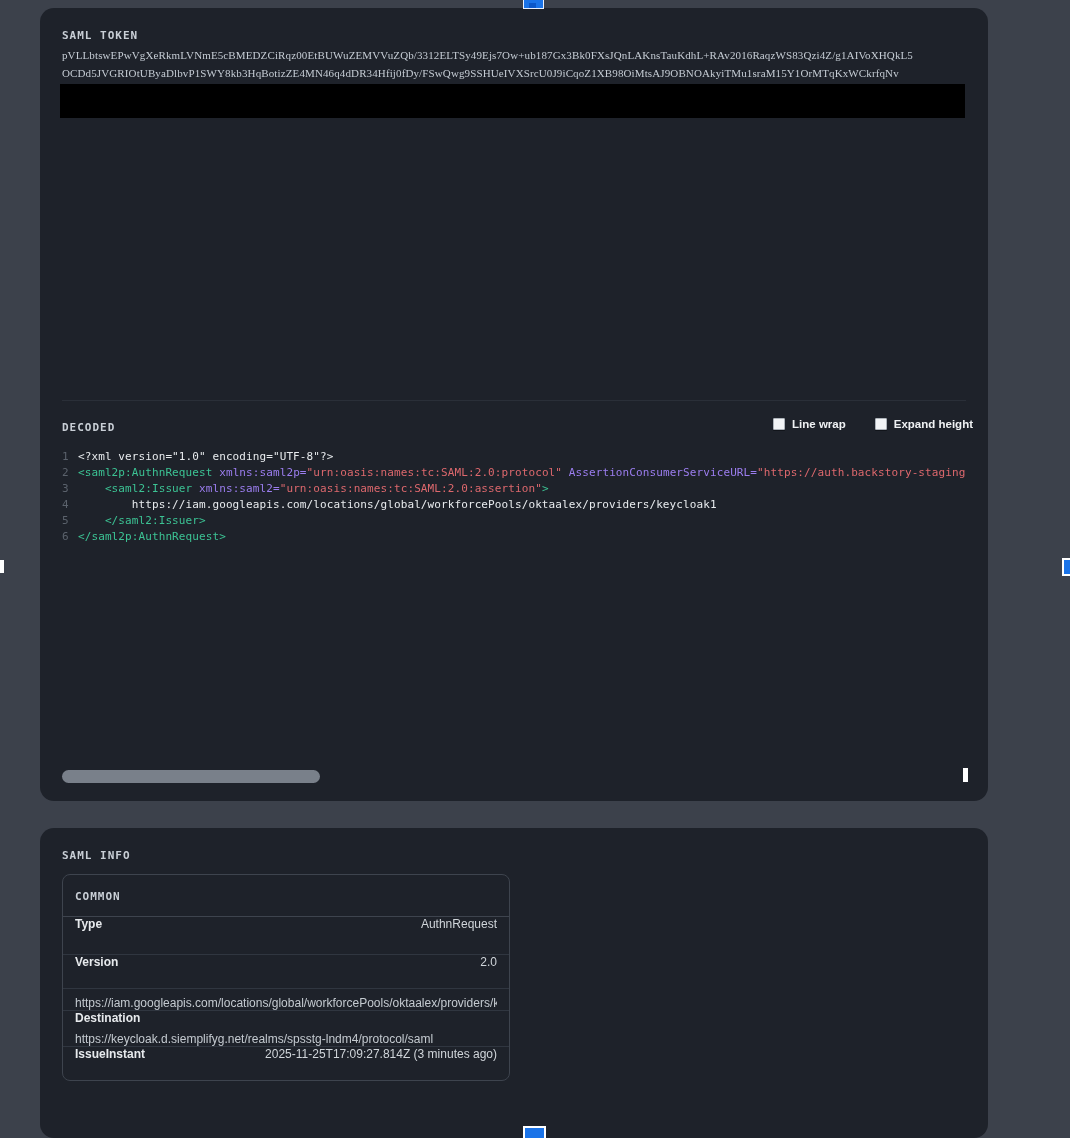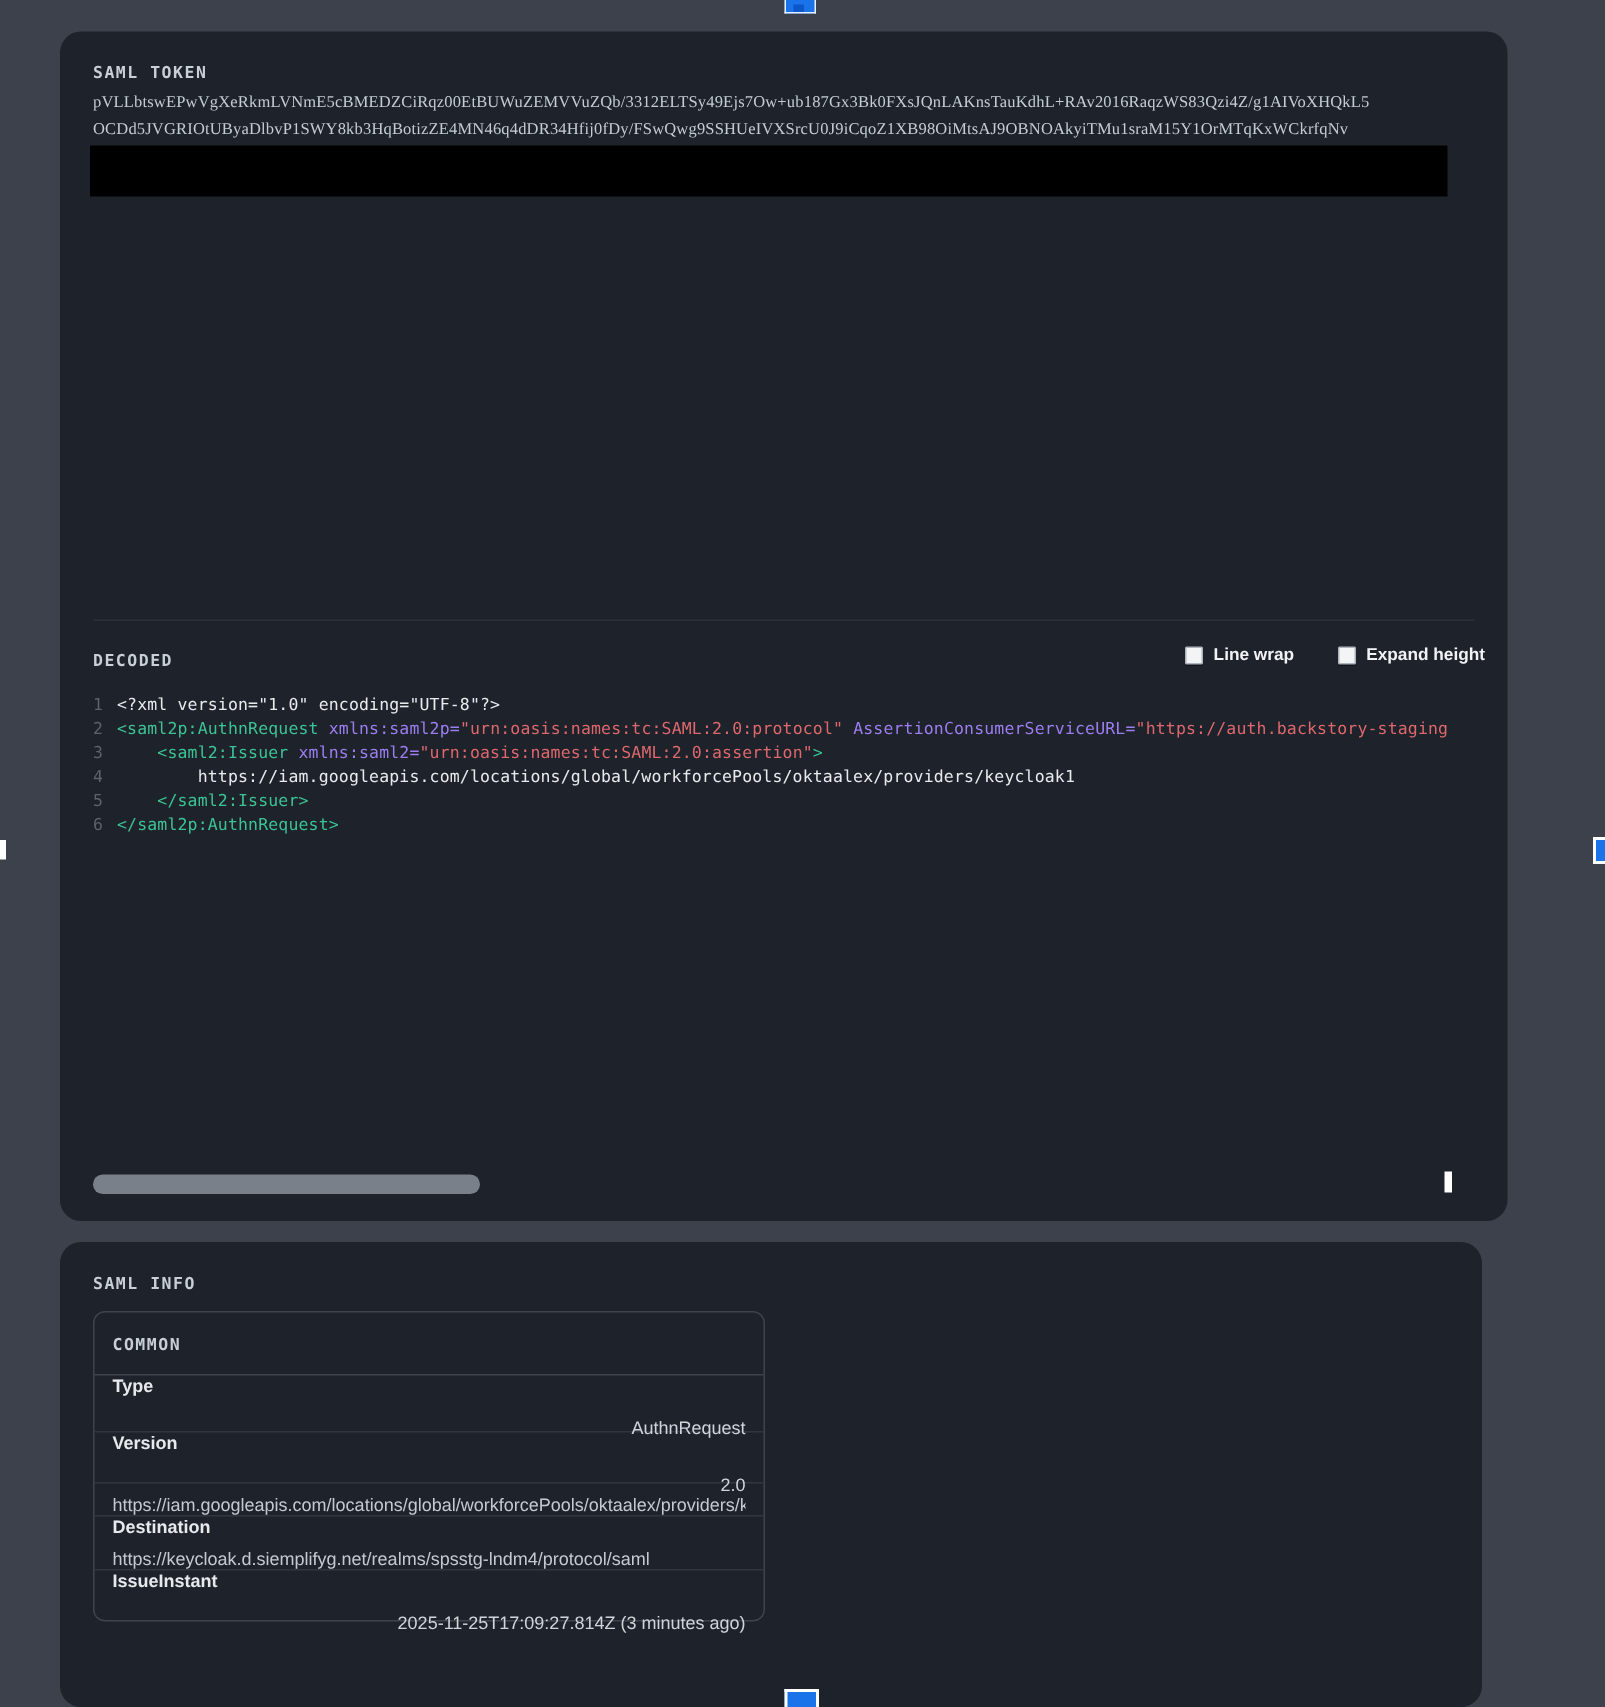--- a/index.html
+++ b/index.html
@@ -10,21 +10,21 @@
     overflow:hidden;
     font-family:"Liberation Sans",sans-serif;
   }
   .panel{
     position:absolute;
     left:40px;
     width:948px;
     background:#1e222a;
     border-radius:14px;
   }
-  #panel-token{top:21px;height:793px;padding-left:17px;}
+  #panel-token{top:8px;height:793px;}
   #panel-info{top:828px;height:310px;border-bottom-left-radius:14px;border-bottom-right-radius:14px;}
   .section-title{
     position:absolute;left:22px;
     font-family:"DejaVu Sans Mono","Liberation Mono",monospace;
     font-weight:bold;font-size:11px;letter-spacing:1px;
     color:#c9cfd6;
   }
   
   #token-lines{
     position:absolute;left:22px;top:38px;right:20px;
@@ -86,21 +86,21 @@
     border-bottom:1px solid #3e444e;
     font-family:"DejaVu Sans Mono","Liberation Mono",monospace;
     font-weight:bold;font-size:11px;letter-spacing:1px;color:#c9cfd6;
   }
   #info-rows .info-row{border-bottom:1px solid #303640;padding:0 12px;}
   #info-rows .info-row:last-child{border-bottom:none;}
   .info-row.inline{display:flex;justify-content:space-between;align-items:flex-start;height:33px;}
   .info-row.inline:first-child{height:37px;}
   .info-row.stacked{padding-top:9px;padding-bottom:9px;}
   .info-label{font-size:12px;font-weight:bold;color:#e7eaed;}
-  .info-value{font-size:12px;color:#d0d5da;text-align:right;margin-top:28px;}
+  .info-value{font-size:12px;color:#d0d5da;text-align:right;}
   .info-row.stacked .info-value{
     text-align:left;margin-top:7px;color:#c4cad0;
     white-space:nowrap;overflow:hidden;
   }
   
   .handle{position:absolute;background:#1a73e8;}
   #handle-top{left:523px;top:0;width:19px;height:8px;border:1px solid #e8f0fe;border-top:none;}
   #handle-top .notch{position:absolute;left:5px;top:3px;width:7px;height:5px;background:#0b57c9;}
   #handle-bottom{left:523px;top:1126px;width:19px;height:12px;border:2px solid #ffffff;border-bottom:none;}
   #handle-left{left:0;top:560px;width:4px;height:13px;background:#ffffff;}

